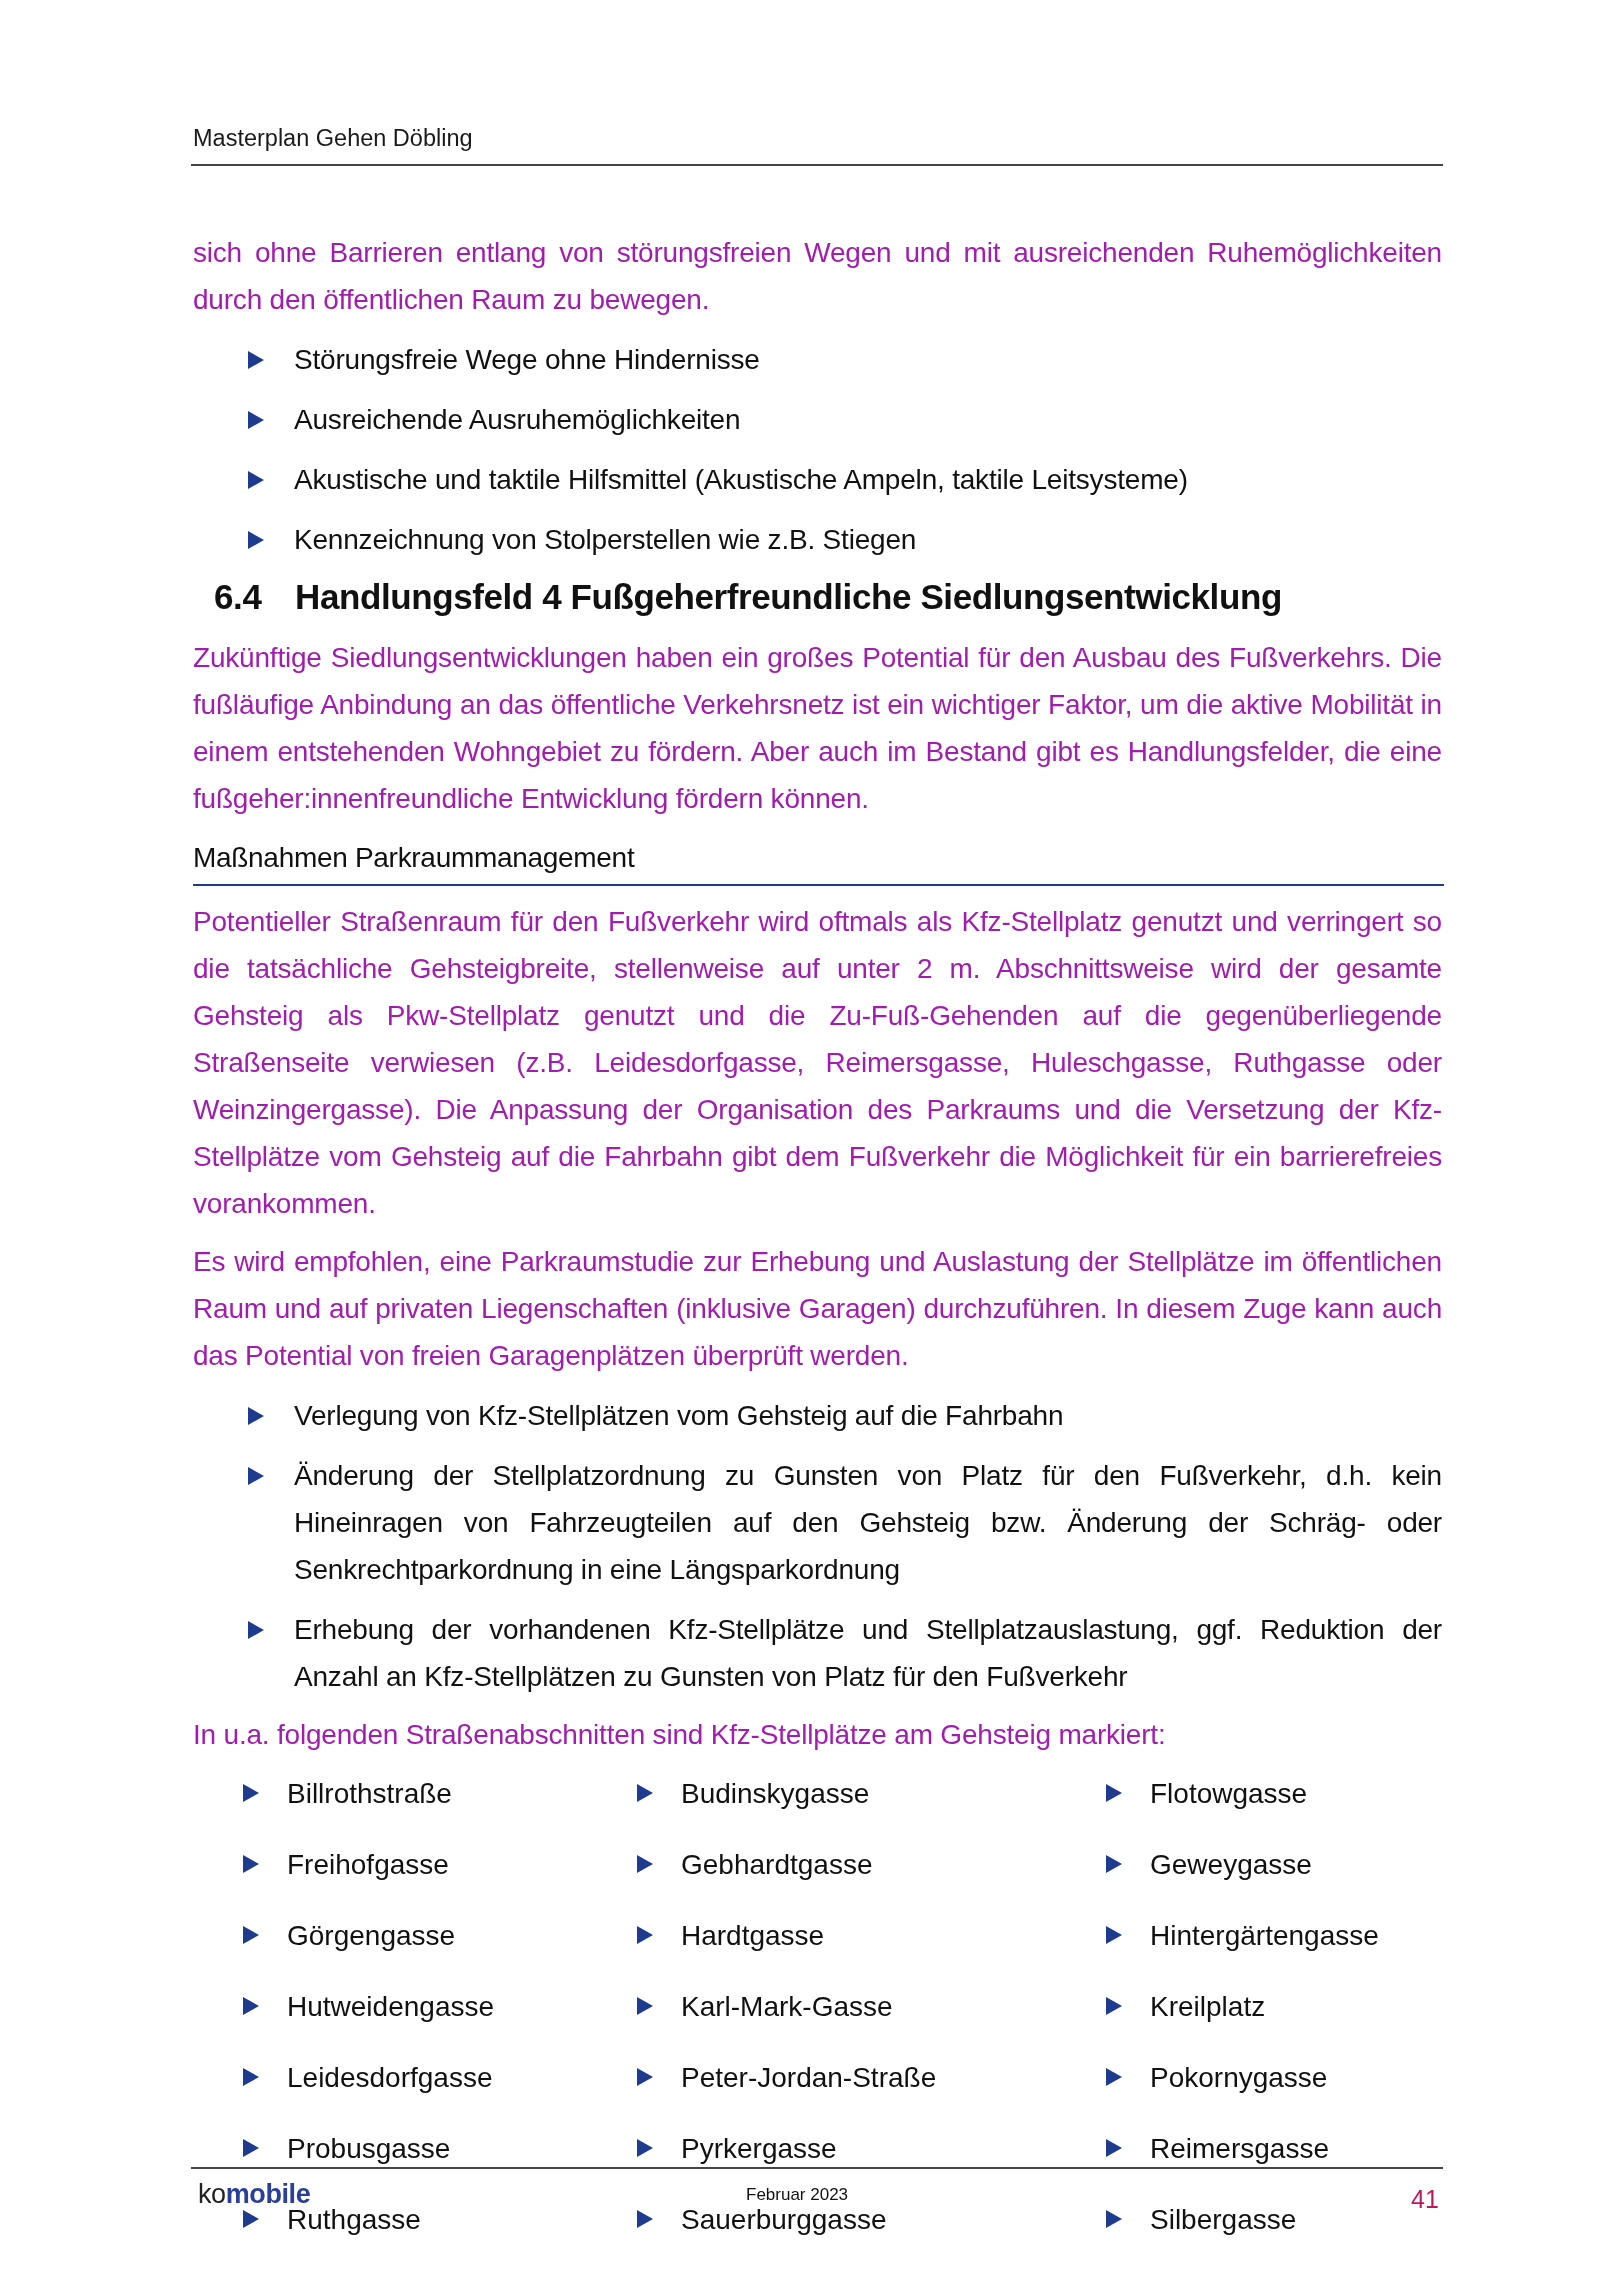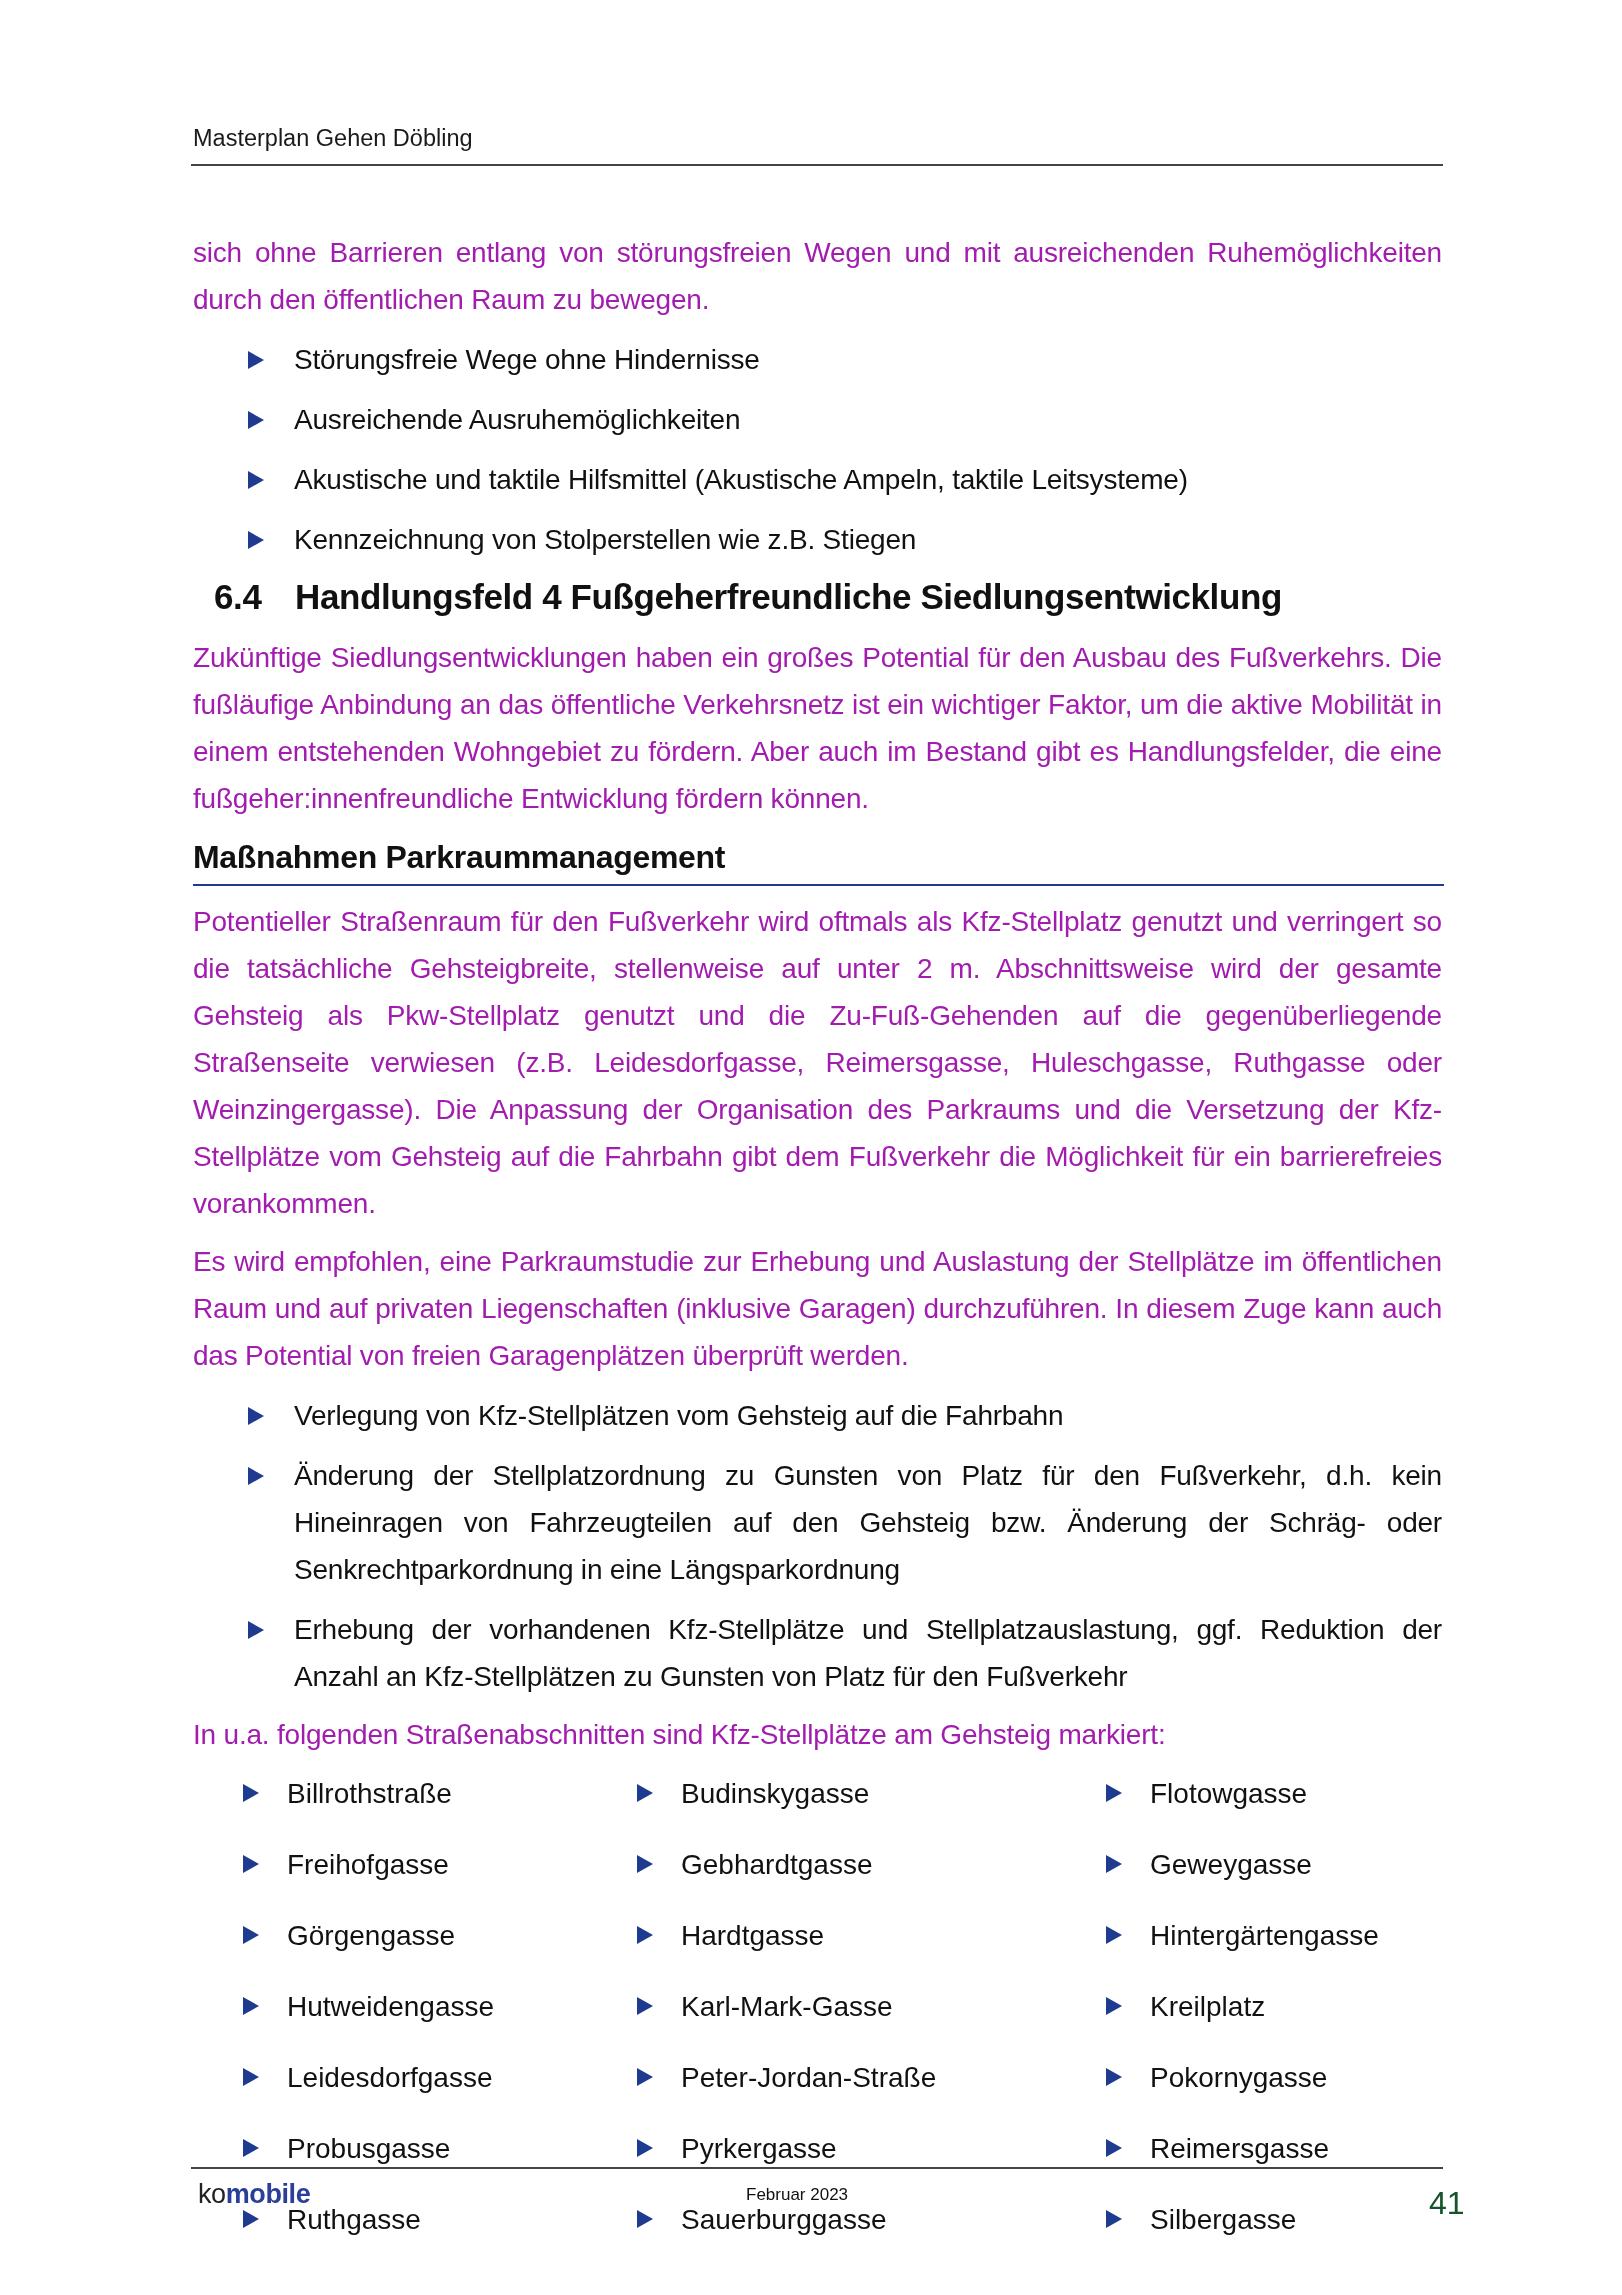--- a/index.html
+++ b/index.html
@@ -7,35 +7,35 @@
   .page { position: absolute; left: 0; top: 0; width: 1622px; height: 2001px; }
   .header-title { position: absolute; left: 193px; top: 125px; font-size: 23.5px; color: #1a1a1a; }
   .header-rule { position: absolute; left: 191px; top: 164px; width: 1252px; height: 1.6px; background: #444; }
   .content { position: absolute; left: 193px; top: 229px; width: 1249px; }
   p.body { margin: 0; font-size: 28px; line-height: 47px; text-align: justify; color: #a21caf; letter-spacing: -0.2px; }
   ul.blist { list-style: none; margin: 0; padding: 0; }
   ul.blist li { position: relative; padding-left: 101px; font-size: 28px; line-height: 47px; text-align: justify; letter-spacing: -0.2px; margin-top: 13px; }
   ul.blist li .tri { position: absolute; left: 55px; top: 14.6px; width: 0; height: 0; border-top: 9px solid transparent; border-bottom: 9px solid transparent; border-left: 16px solid #1f3b8f; }
   h2.section { margin: 0; font-size: 35px; font-weight: bold; letter-spacing: -0.4px; color: #111; }
   h2.section .num { display: inline-block; width: 81px; padding-left: 21px; }
-  h3.sub { margin: 0; font-size: 32px; font-weight: bold; color: #111; letter-spacing: -0.3px; }
+  h3.sub { margin: 0; font-size: 28px; font-weight: normal; color: #111; letter-spacing: -0.3px; }
   .sub-rule { height: 2.4px; background: #1f3b8f; width: 1251px; }
   .streets { display: grid; grid-template-columns: 410px 469px 324px; row-gap: 24px; margin-top: 11.4px; }
   .street { position: relative; padding-left: 94px; font-size: 28px; line-height: 47px; }
   .street .tri { position: absolute; left: 50px; top: 14.6px; width: 0; height: 0; border-top: 9px solid transparent; border-bottom: 9px solid transparent; border-left: 16px solid #1f3b8f; }
   .streets .c2 .tri { left: 34px; }
   .streets .c2 { padding-left: 78px; }
   .streets .c3 { padding-left: 78px; }
   .streets .c3 .tri { left: 34px; }
   .footer-rule { position: absolute; left: 191px; top: 2167px; width: 1252px; height: 1.6px; background: #444; }
   .logo { position: absolute; left: 198px; top: 2179px; font-size: 27px; letter-spacing: -0.4px; }
   .logo .ko { color: #222; }
   .logo .mobile { color: #2a3f9a; font-weight: bold; }
   .footer-date { position: absolute; left: 746px; top: 2185px; font-size: 17px; color: #111; }
-  .footer-page { position: absolute; left: 1411px; top: 2185px; font-size: 32px; color: #14532d; margin-left: 18px; }
+  .footer-page { position: absolute; left: 1411px; top: 2185px; font-size: 25px; color: #be185d; }
 </style>
 </head>
 <body>
 
 <div class="page">
   <div class="header-title">Masterplan Gehen Döbling</div>
   <div class="header-rule"></div>
 
   <div class="content">
     <p class="body">sich ohne Barrieren entlang von störungsfreien Wegen und mit ausreichenden Ruhemöglichkeiten durch den öffentlichen Raum zu bewegen.</p>

